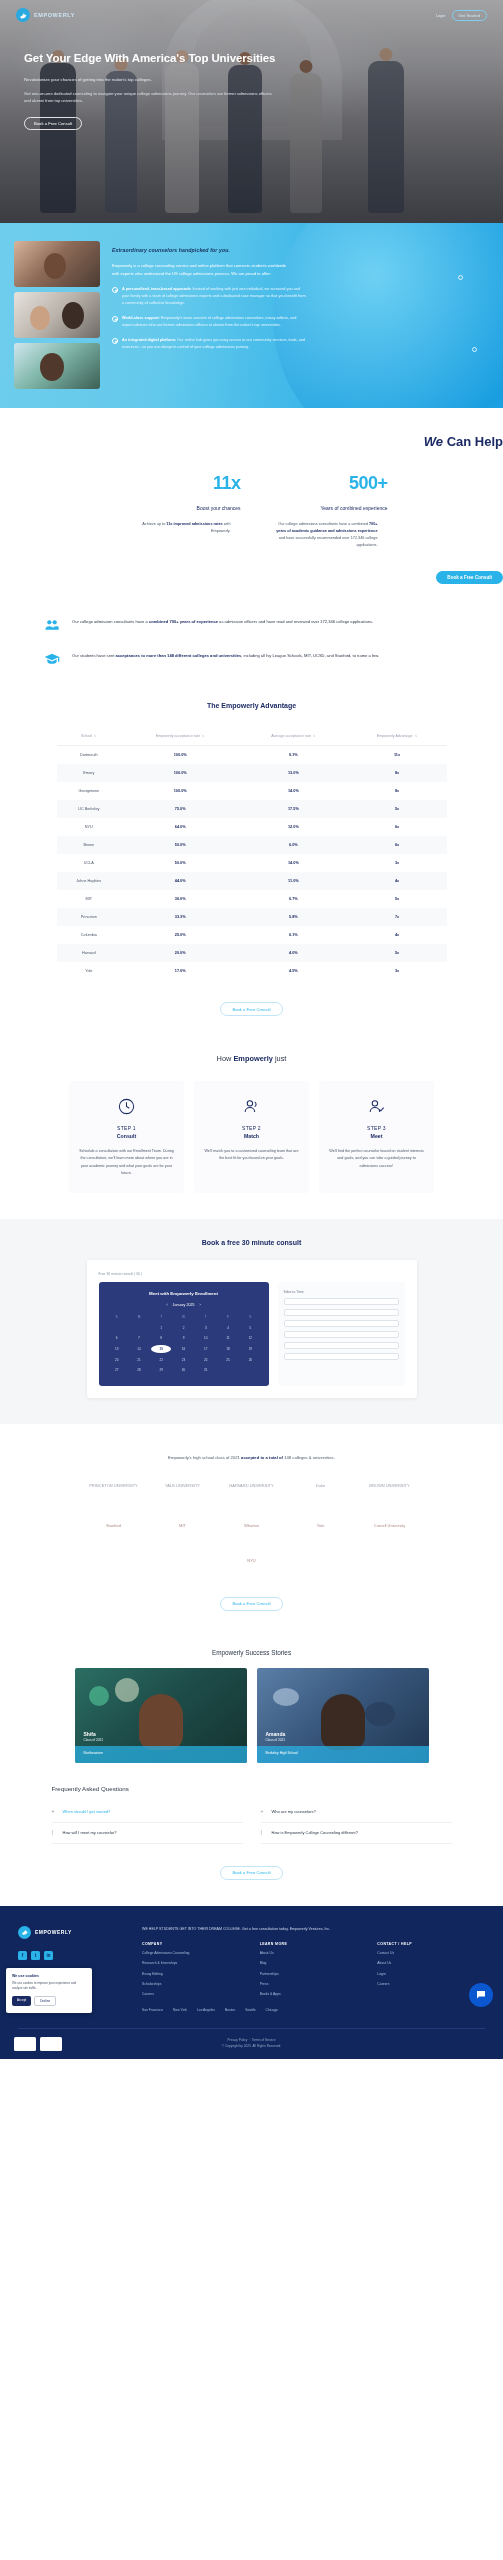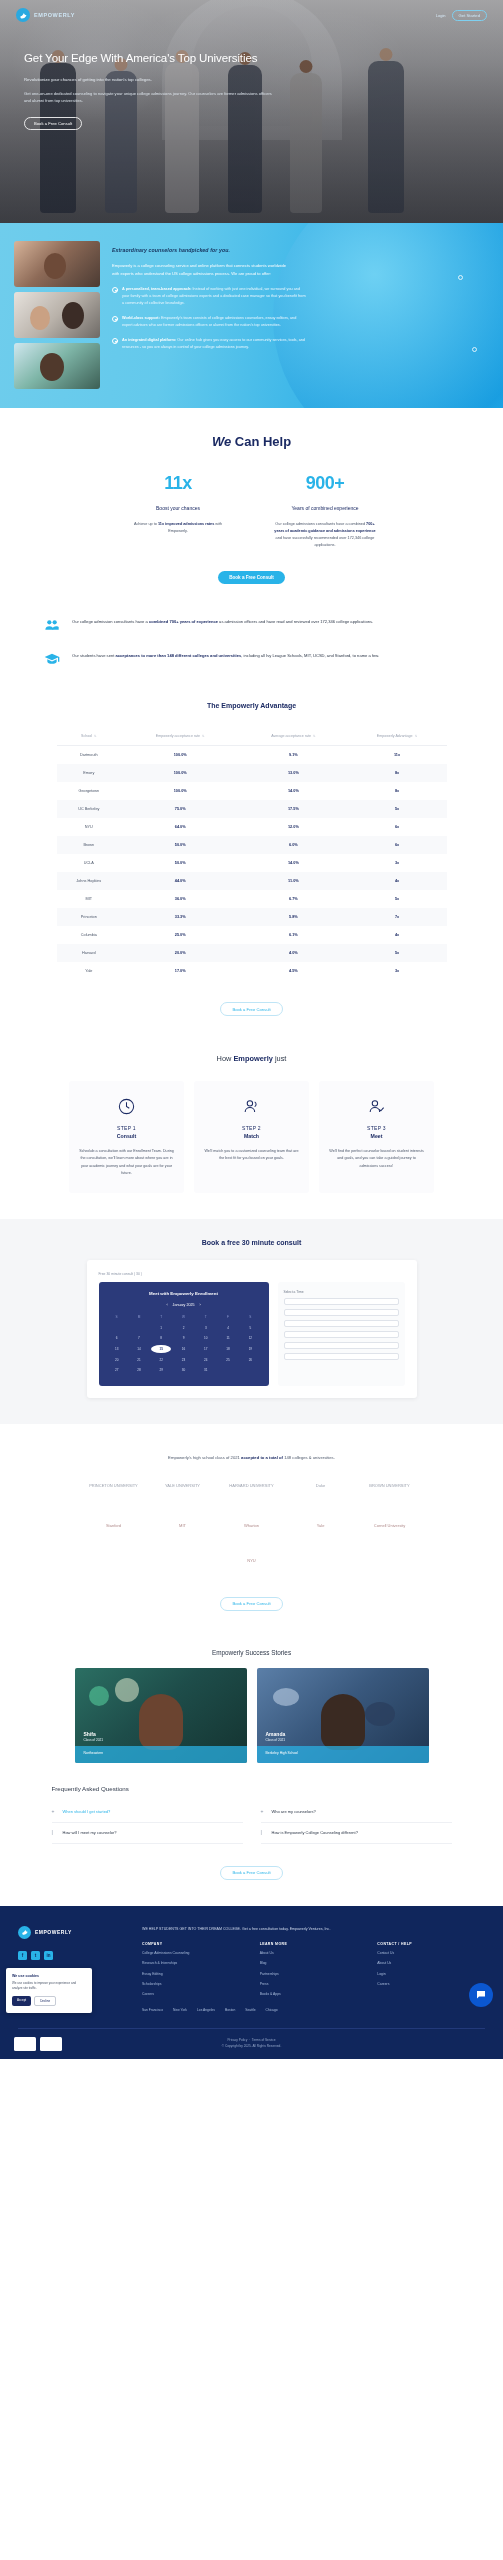--- a/index.html
+++ b/index.html
@@ -46,21 +46,21 @@
   }
   .brand .logo svg { width:9px;height:9px; }
   .brand .bname { font-size:5.5px; font-weight:bold; letter-spacing:.6px; color:#cfe6f5; }
   .nav-right { display:flex; align-items:center; gap:6px; }
   .nav-link { font-size:4px; color:#d7e9f6; }
   .nav-cta {
     font-size:4.2px; color:#cfe8f7; border:0.6px solid #7fd0f0; border-radius:8px;
     padding:2px 6px;
   }
   .hero-copy { position:relative; z-index:4; margin-top:30px; padding-left:8px; max-width:330px; }
-  .hero-h1 { font-size:11.5px; font-weight:normal; color:#fff; letter-spacing:-.1px; }
+  .hero-h1 { font-size:11.5px; font-weight:bold; color:#fff; letter-spacing:-.1px; }
   .hero-sub { font-size:4.3px; color:#e6ecf2; margin-top:12px; line-height:1.7; }
   .hero-sub2 { font-size:4.1px; color:#dbe3ea; margin-top:7px; line-height:1.75; max-width:250px;}
   .hero-btn {
     margin-top:12px; display:inline-block; font-size:4.2px; color:#ffffff;
     border:0.6px solid rgba(255,255,255,.85); border-radius:9px; padding:3px 9px;
   }
 
   
   .blue {
     position:relative; width:503px; height:185px; overflow:hidden;
@@ -82,21 +82,21 @@
   .blue-h { font-size:5.2px; font-weight:bold; color:#16325c; font-style:italic; letter-spacing:.1px;}
   .blue-p { font-size:4.1px; color:#ffffff; line-height:1.85; margin-top:9px; max-width:182px; }
   .bullets { margin-top:9px; display:flex; flex-direction:column; gap:8px; }
   .bullet { display:flex; gap:4px; align-items:flex-start; max-width:195px; }
   .bchk { flex:0 0 auto; width:6px;height:6px;border-radius:50%;border:0.7px solid #ffffff; position:relative; margin-top:.5px;}
   .bchk:after { content:""; position:absolute; left:1.6px; top:1.6px; width:2.4px;height:1.2px;border-left:0.7px solid #fff;border-bottom:0.7px solid #fff; transform:rotate(-45deg); }
   .btxt { font-size:3.8px; line-height:1.85; color:#eaf7ff; }
   .btxt b { color:#ffffff; }
 
   
-  .helpsec { padding:26px 0 20px; text-align:center; background:#fff; }
+  .helpsec { padding:26px 0 20px; text-align:right; background:#fff; }
   .h2 { font-size:13px; font-weight:bold; color:#1b2a63; }
   .h2 i { font-style:italic; color:#1b2a63; }
   .stats { display:flex; justify-content:center; gap:22px; margin-top:24px; }
   .stat { width:125px; }
   .stat .num { font-size:18px; font-weight:bold; color:#29b3e8; letter-spacing:-.5px; }
   .stat .lbl { font-size:5px; color:#1b2a63; margin-top:10px; line-height:1.6; }
   .stat .desc { font-size:3.8px; color:#4a5568; margin-top:9px; line-height:1.85; padding:0 10px;}
   .stat .desc b { color:#1b2a63; }
   .pill-btn {
     display:inline-block; margin-top:22px; font-size:4.6px; color:#ffffff; background:#29b3e8;
@@ -330,21 +330,21 @@
       <i>We</i>
       <span>Can Help</span>
     </div>
     <div class="stats">
       <div class="stat">
         <div class="num">11x</div>
         <div class="lbl">Boost your chances</div>
         <div class="desc"><span>Achieve up to </span><b>11x improved admissions rates</b><span> with Empowerly.</span></div>
       </div>
       <div class="stat">
-        <div class="num">900+</div>
+        <div class="num">500+</div>
         <div class="lbl">Years of combined experience</div>
         <div class="desc"><span>Our college admissions consultants have a combined </span><b>700+ years of academic guidance and admissions experience</b><span> and have successfully recommended over 172,346 college applications.</span></div>
       </div>
     </div>
     <div class="pill-btn">Book a Free Consult</div>
   </section>
 
   <section class="featrows">
     <div class="featrow">
       <span class="feat-ico">

